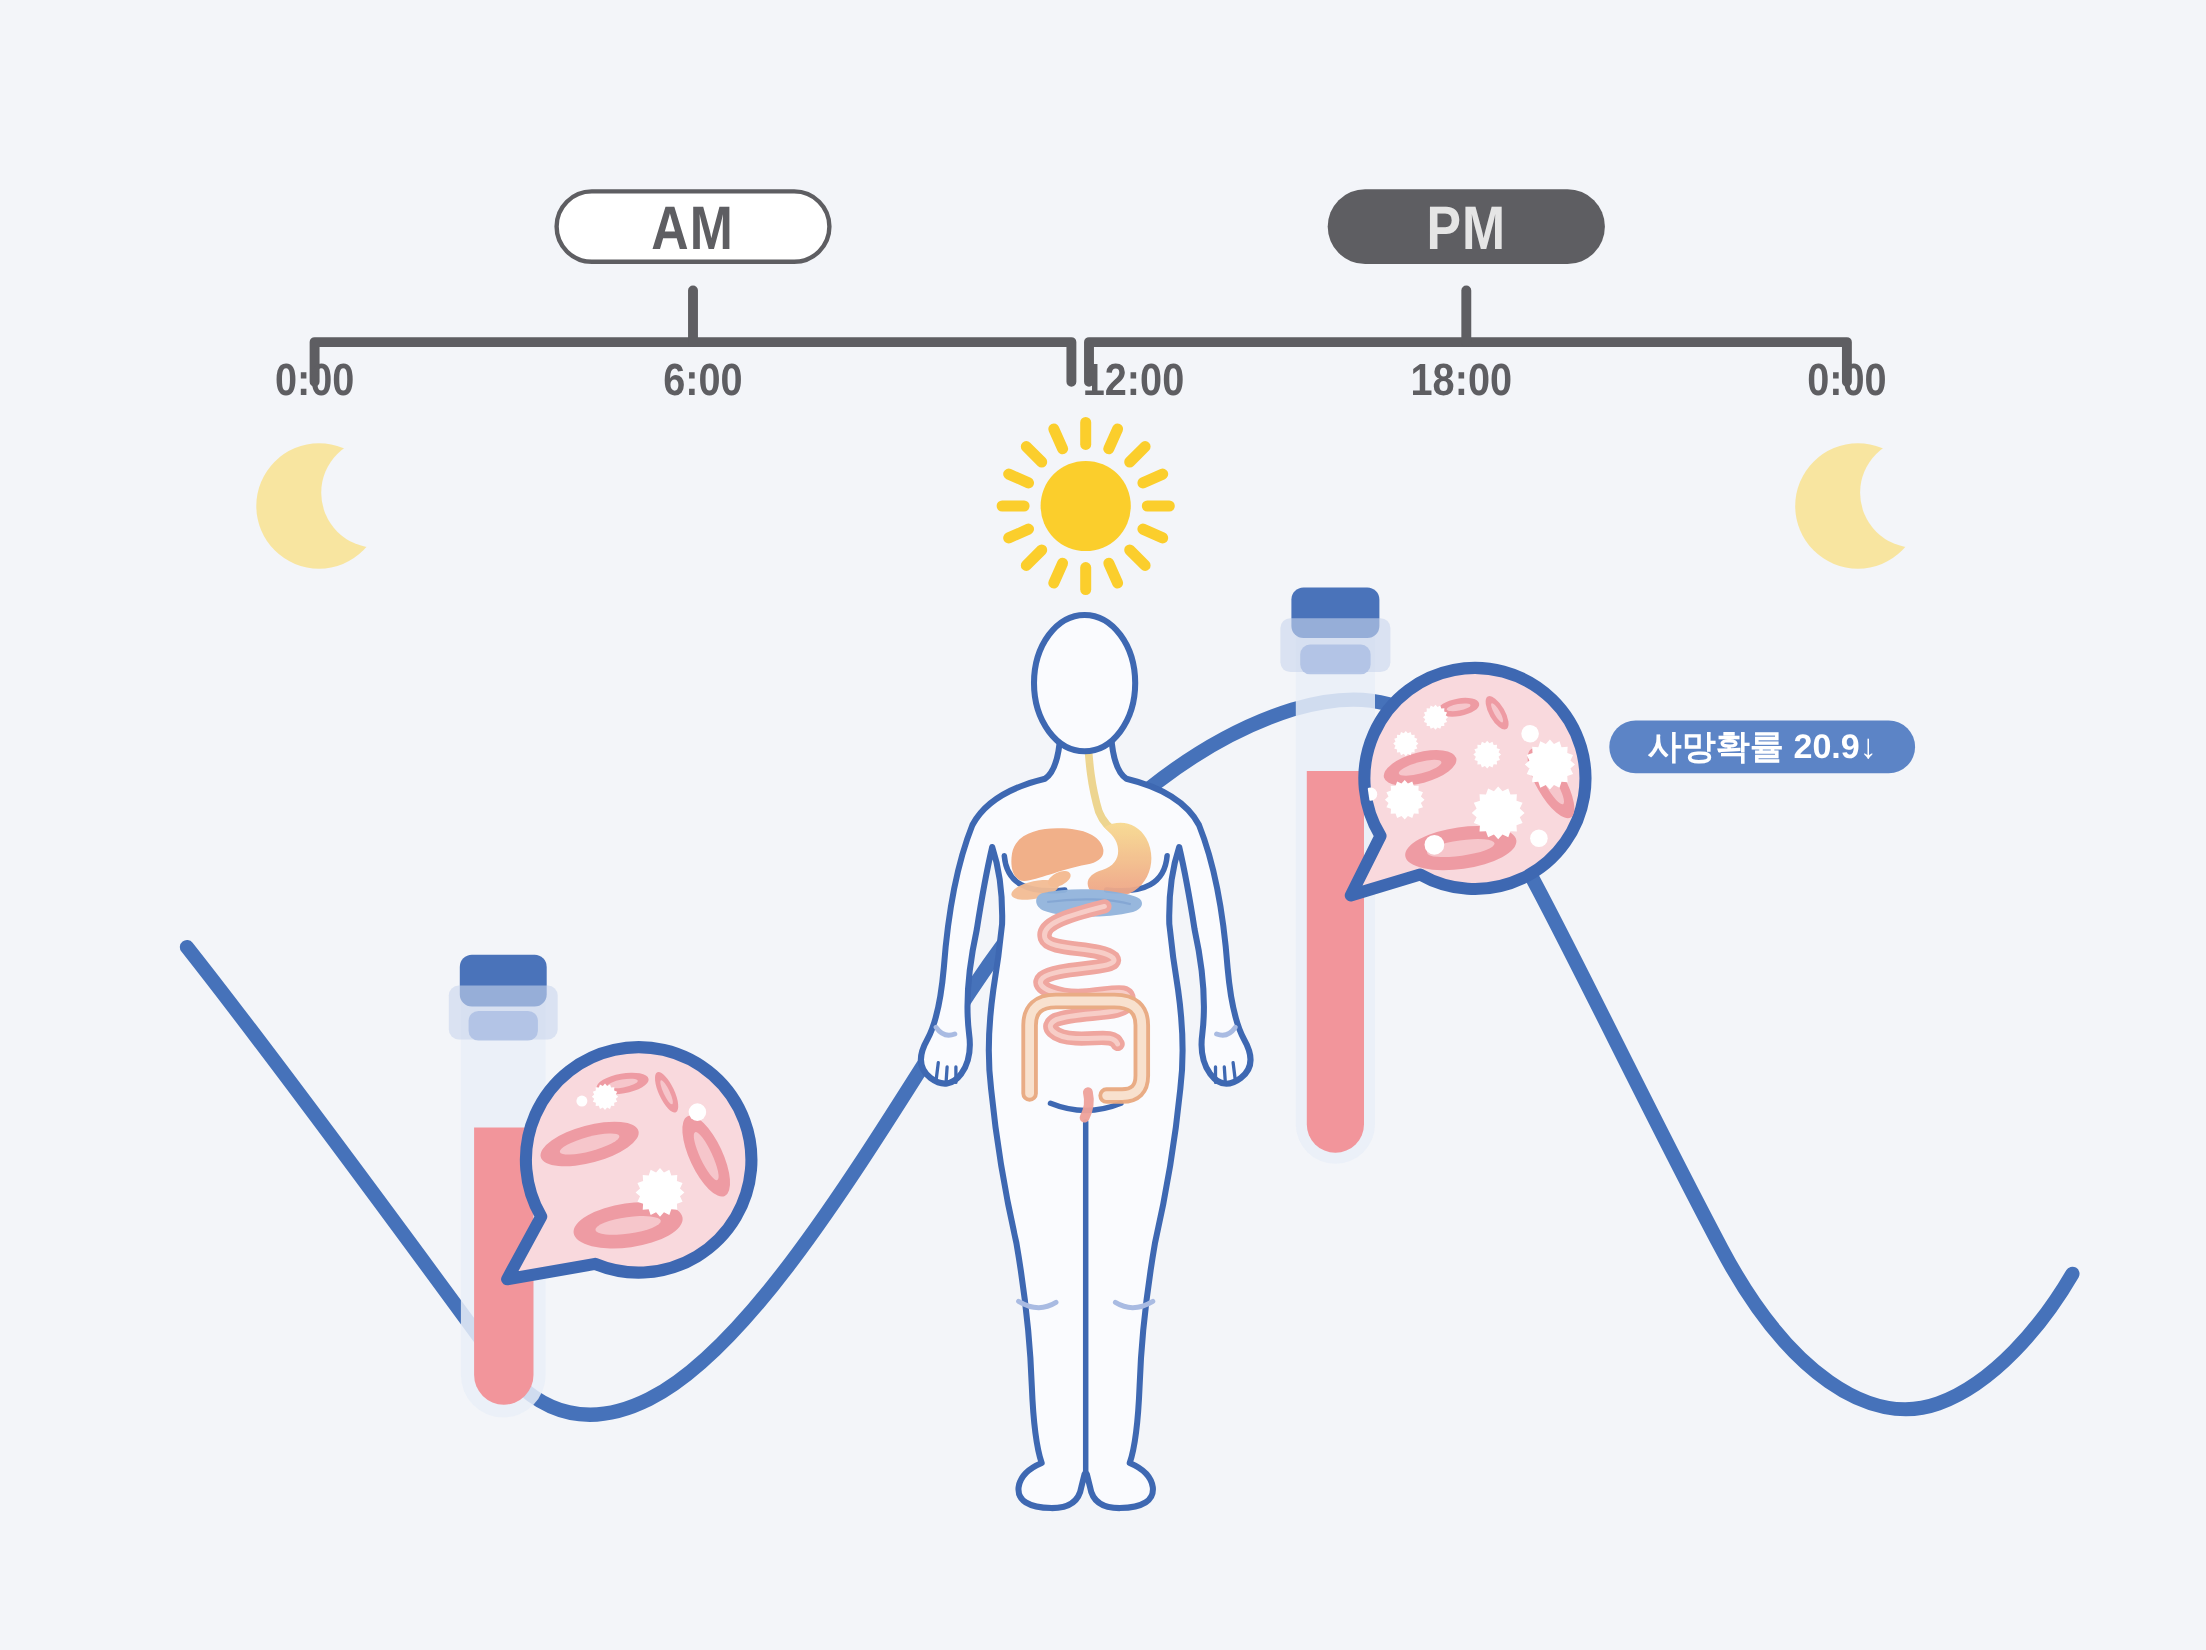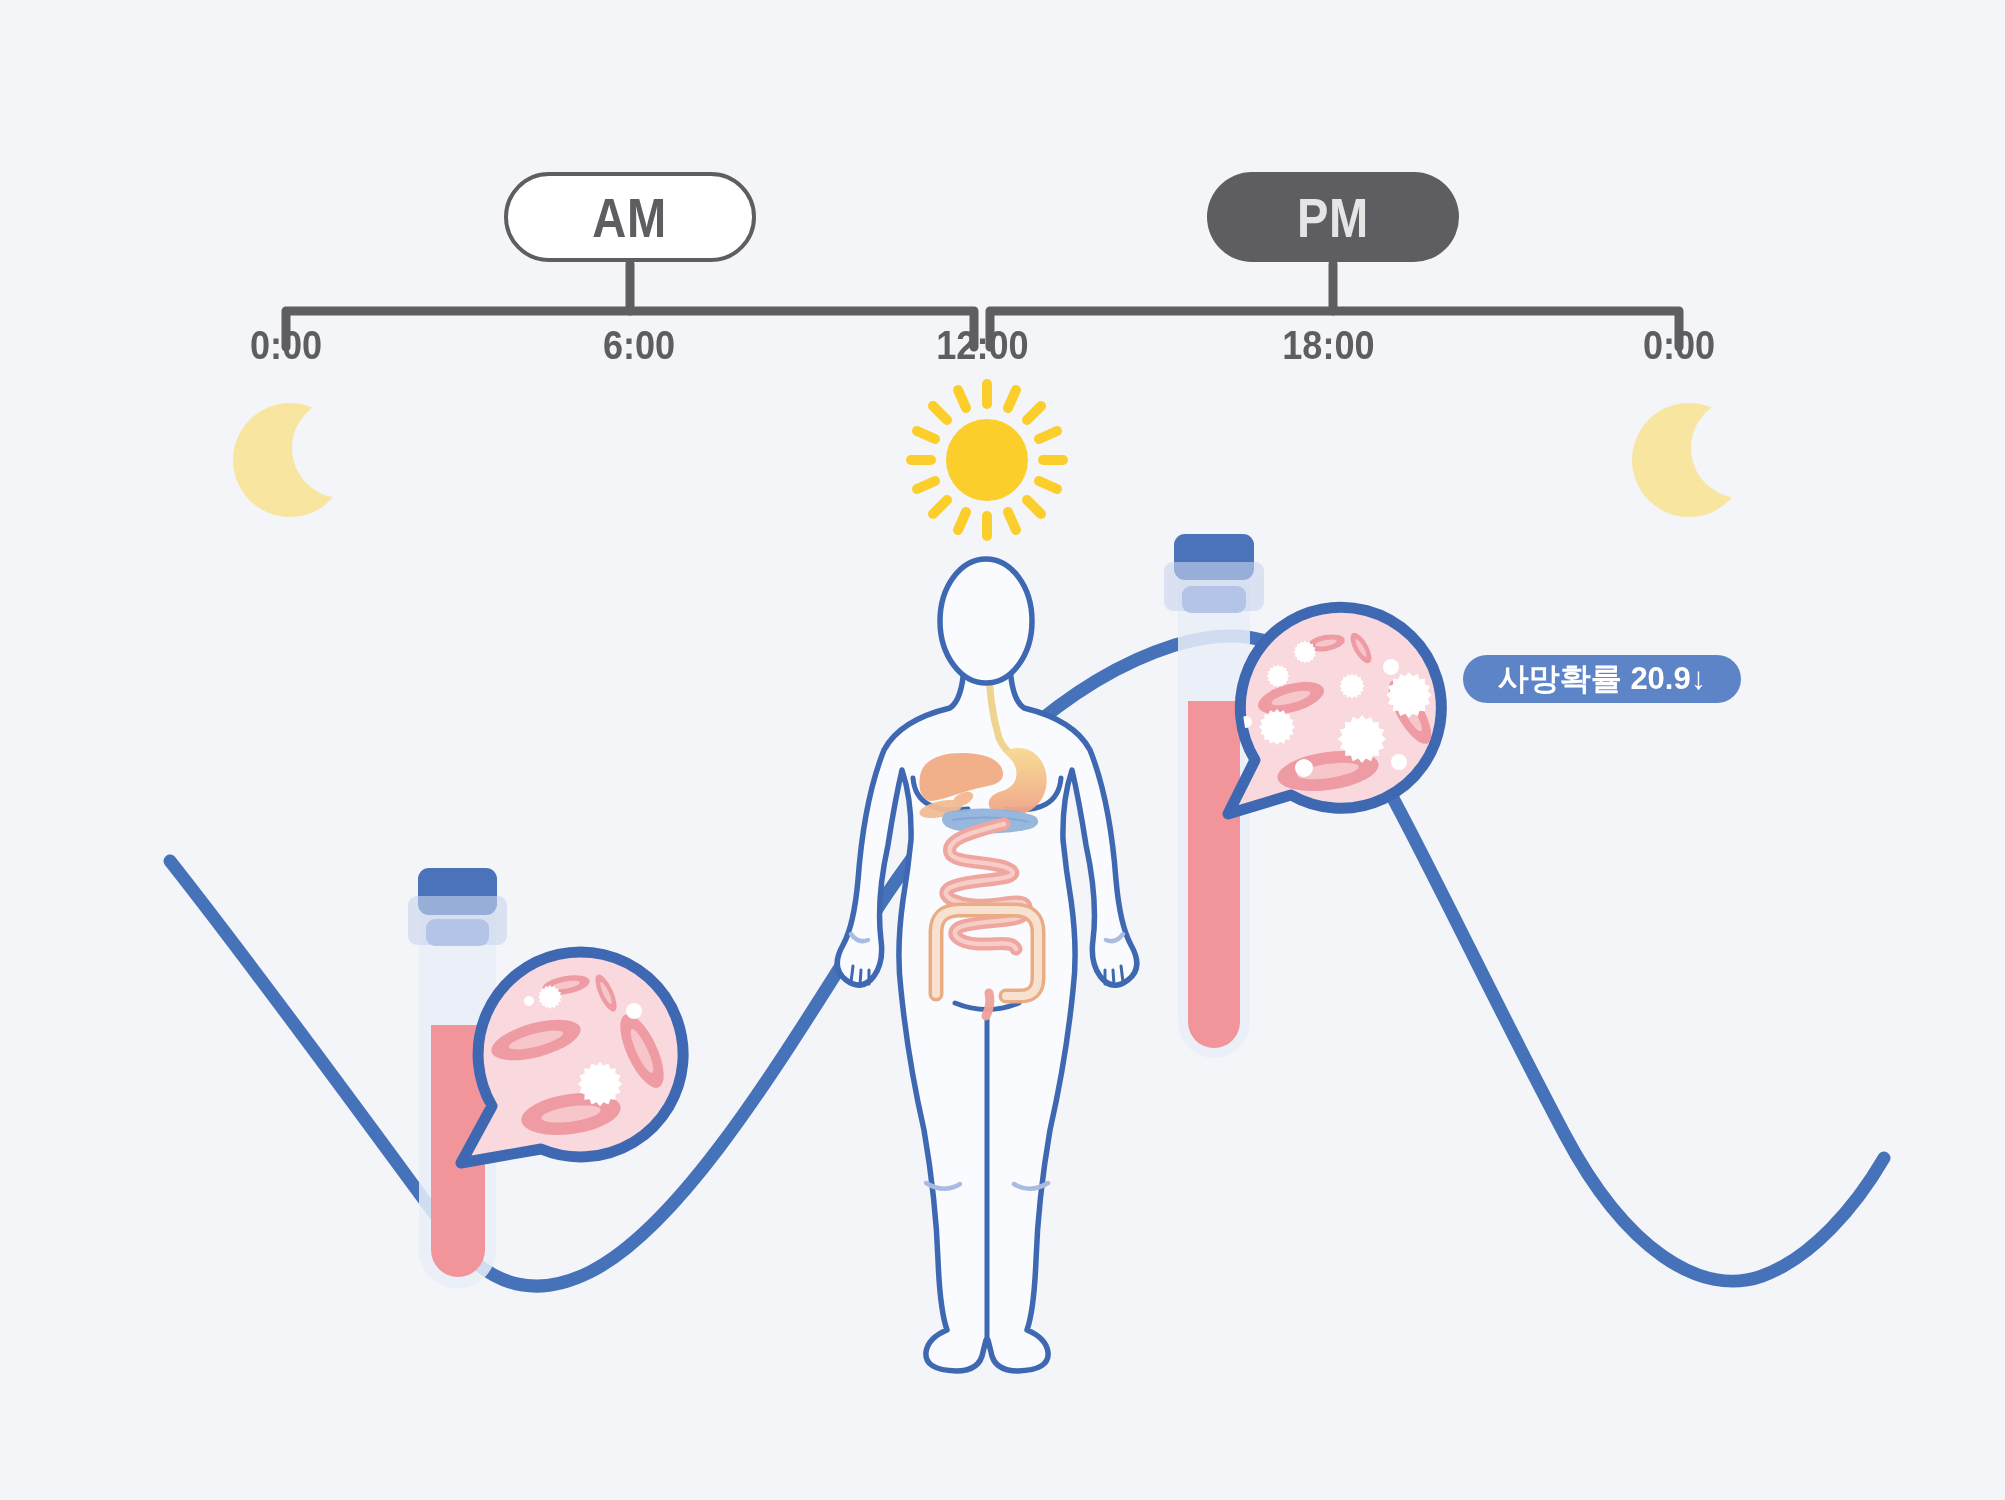--- a/index.html
+++ b/index.html
@@ -26,30 +26,30 @@
   .f-glass{fill:var(--glass);opacity:.85;}
   .f-skirt{fill:#C9D6EC;opacity:.6;}
   .f-skirt2{fill:#AFC1E4;opacity:.9;}
   .f-liquid{fill:var(--liquid);}
   .f-bubble{fill:var(--bubble);stroke:var(--blue);stroke-width:11;stroke-linejoin:round;}
   .f-rbc{fill:var(--rbc);}
   .f-rbcl{fill:var(--rbc-light);}
   .f-wbc{fill:#ffffff;}
 
   
-  .ampm{position:absolute;top:172px;width:252px;height:90px;border-radius:46px;
+  .ampm{position:absolute;top:172px;width:252px;height:68px;border-radius:46px;
         display:flex;align-items:center;justify-content:center;box-sizing:border-box;}
   .ampm span{font-size:56px;font-weight:700;letter-spacing:1px;transform:scaleX(.84);}
   .pill-am{left:504px;background:#ffffff;border:4px solid var(--ink);color:var(--ink);}
   .pill-pm{left:1207px;background:var(--ink);color:#e5e5e5;}
 
   .tick{position:absolute;top:322px;width:160px;text-align:center;color:var(--ink);
         font-size:41px;font-weight:600;}
   .tick span{display:inline-block;transform:scaleX(.88);}
-  .t0{left:206px;} .t1{left:559px;} .t2{left:902px;} .t3{left:1248px;} .t4{left:1599px;}
+  .t0{left:206px;} .t1{left:559px;} .t2{left:950px;} .t3{left:1248px;} .t4{left:1599px;}
 
   .klabel{position:absolute;background:var(--label-bg);color:#ffffff;font-weight:700;
           display:flex;align-items:center;justify-content:center;box-sizing:border-box;}
   .klabel-1{left:1463px;top:655px;width:278px;height:48px;border-radius:24px;font-size:31px;}
   .klabel-2{left:1463px;top:711px;width:431px;height:53px;border-radius:27px;font-size:33px;}
 </style>
 </head>
 <body>
 
 <div class="stage">

